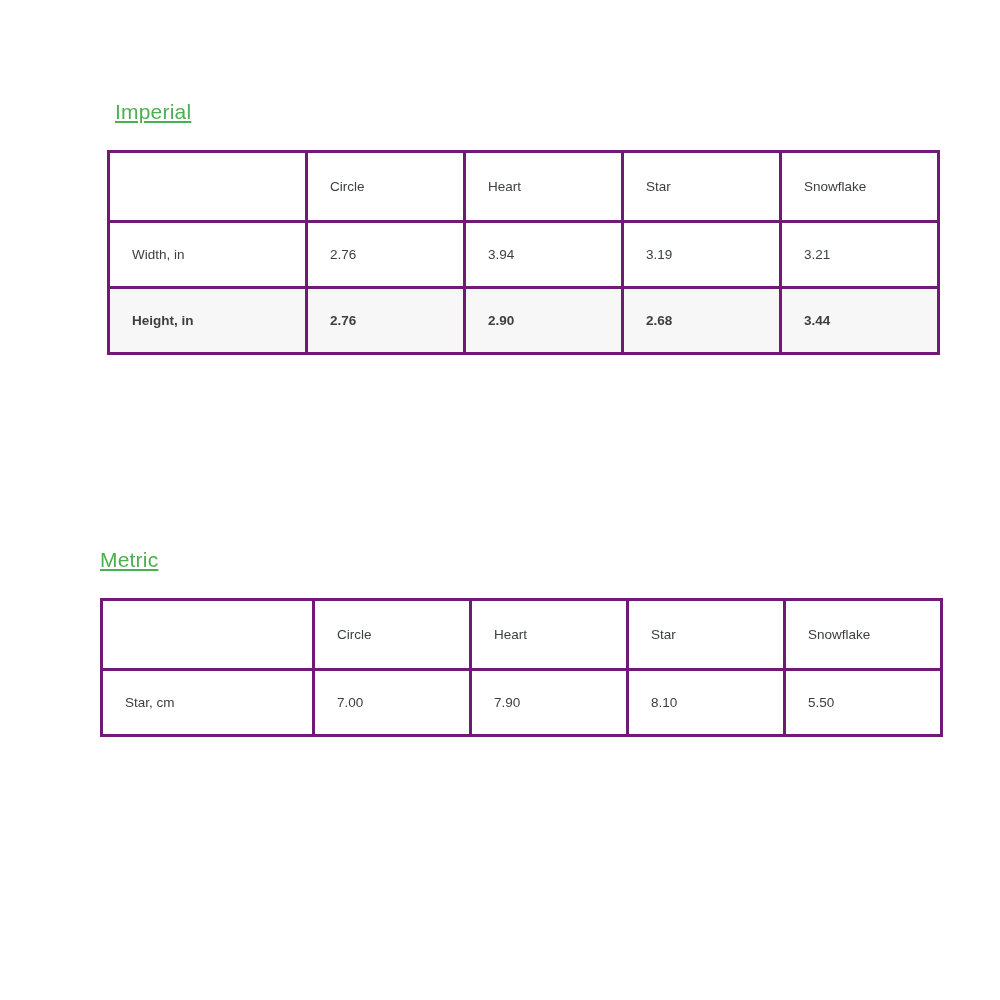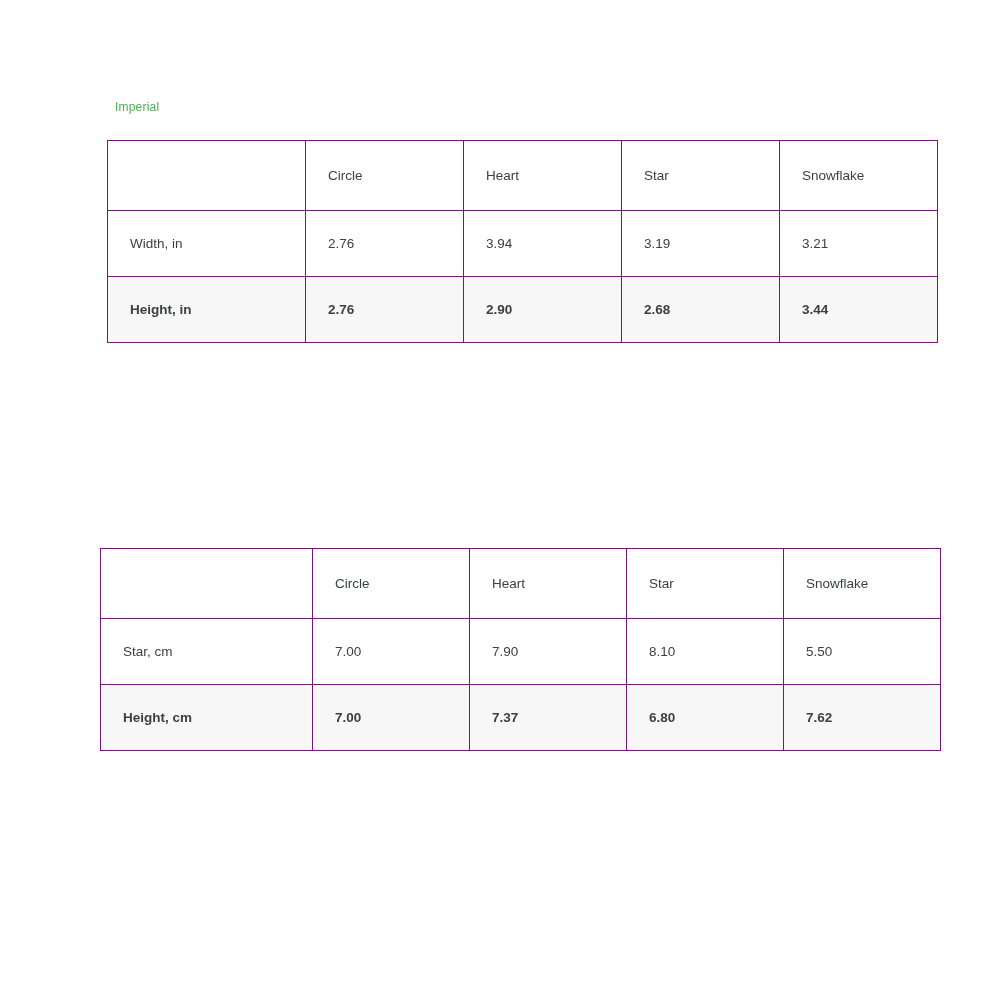--- a/index.html
+++ b/index.html
@@ -12,31 +12,32 @@
     font-family: "Liberation Sans", sans-serif;
   }
   .page {
     position: relative;
     width: 1000px;
     height: 1000px;
     background: #ffffff;
   }
   .section-title {
     color: #4caf50;
-    font-size: 12px;
+    font-size: 21px;
     font-weight: 400;
     letter-spacing: 0.2px;
+    text-decoration: underline;
   }
   table.spec {
     border-collapse: collapse;
     table-layout: fixed;
     background: #ffffff;
   }
   table.spec th, table.spec td {
-    border: 1px solid #701a75;
+    border: 3px solid #701a75;
     font-weight: 400;
     font-size: 13.5px;
     color: #3c4043;
     text-align: left;
     vertical-align: middle;
     padding: 0 0 0 22px;
     height: 66px;
   }
   table.spec thead th {
     color: #3c4043;
@@ -105,20 +106,21 @@
           <td>2.76</td>
           <td>2.90</td>
           <td>2.68</td>
           <td>3.44</td>
         </tr>
       </tbody>
     </table>
   </section>
 
   <section id="metric-section">
+    <div class="section-title">Metric</div>
     <table class="spec">
       <colgroup>
         <col class="col-label">
           <col class="col-val">
           <col class="col-val">
           <col class="col-val">
           <col class="col-val">
       </colgroup>
       <thead>
         <tr>
@@ -130,24 +132,17 @@
         </tr>
       </thead>
       <tbody>
         <tr>
           <td>Star, cm</td>
           <td>7.00</td>
           <td>7.90</td>
           <td>8.10</td>
           <td>5.50</td>
         </tr>
-        <tr class="alt">
-          <td>Height, cm</td>
-          <td>7.00</td>
-          <td>7.37</td>
-          <td>6.80</td>
-          <td>7.62</td>
-        </tr>
       </tbody>
     </table>
   </section>
 
 </div>
 
 </body></html>

